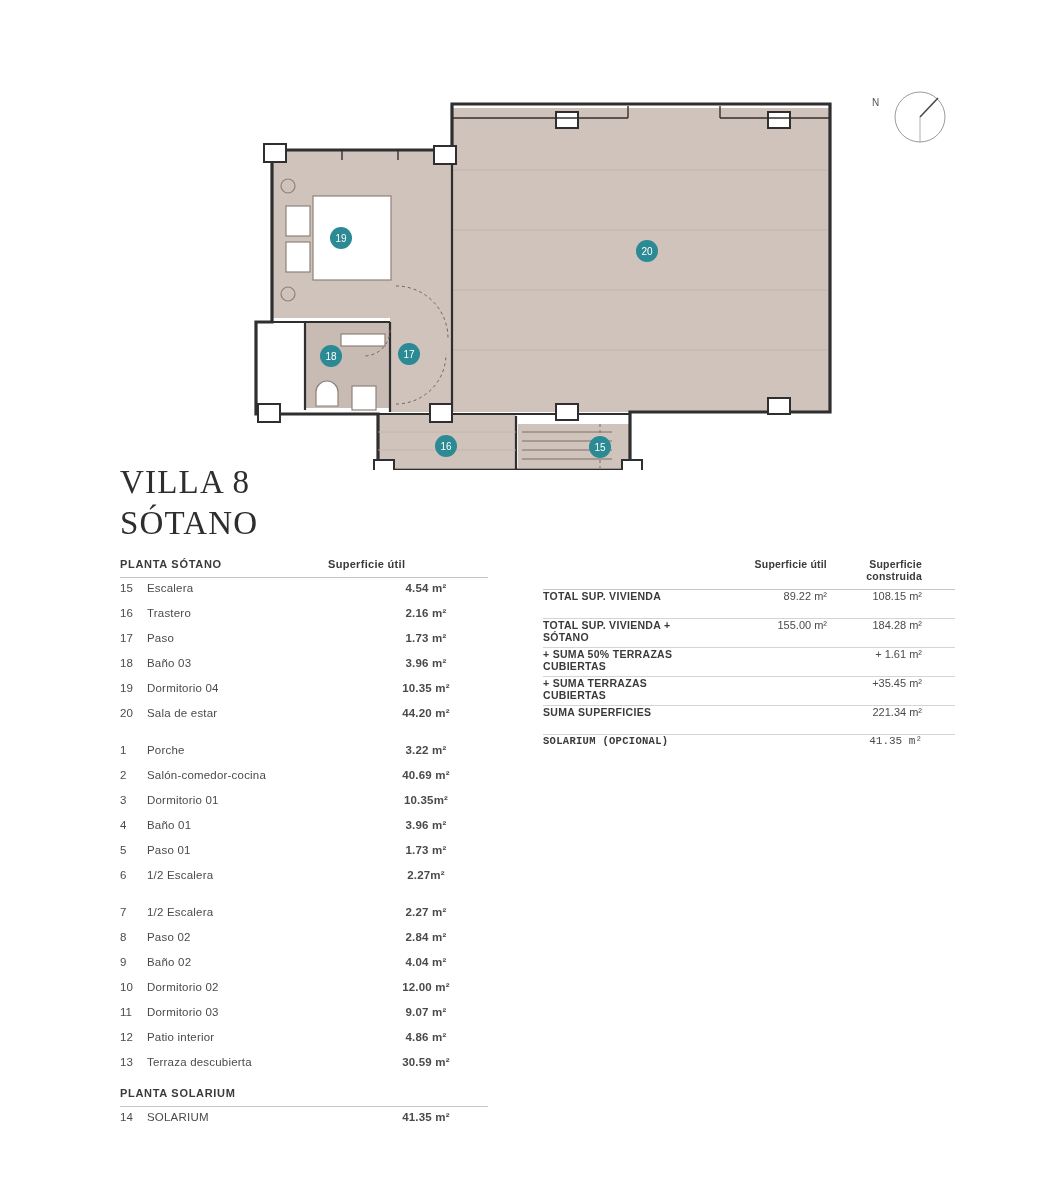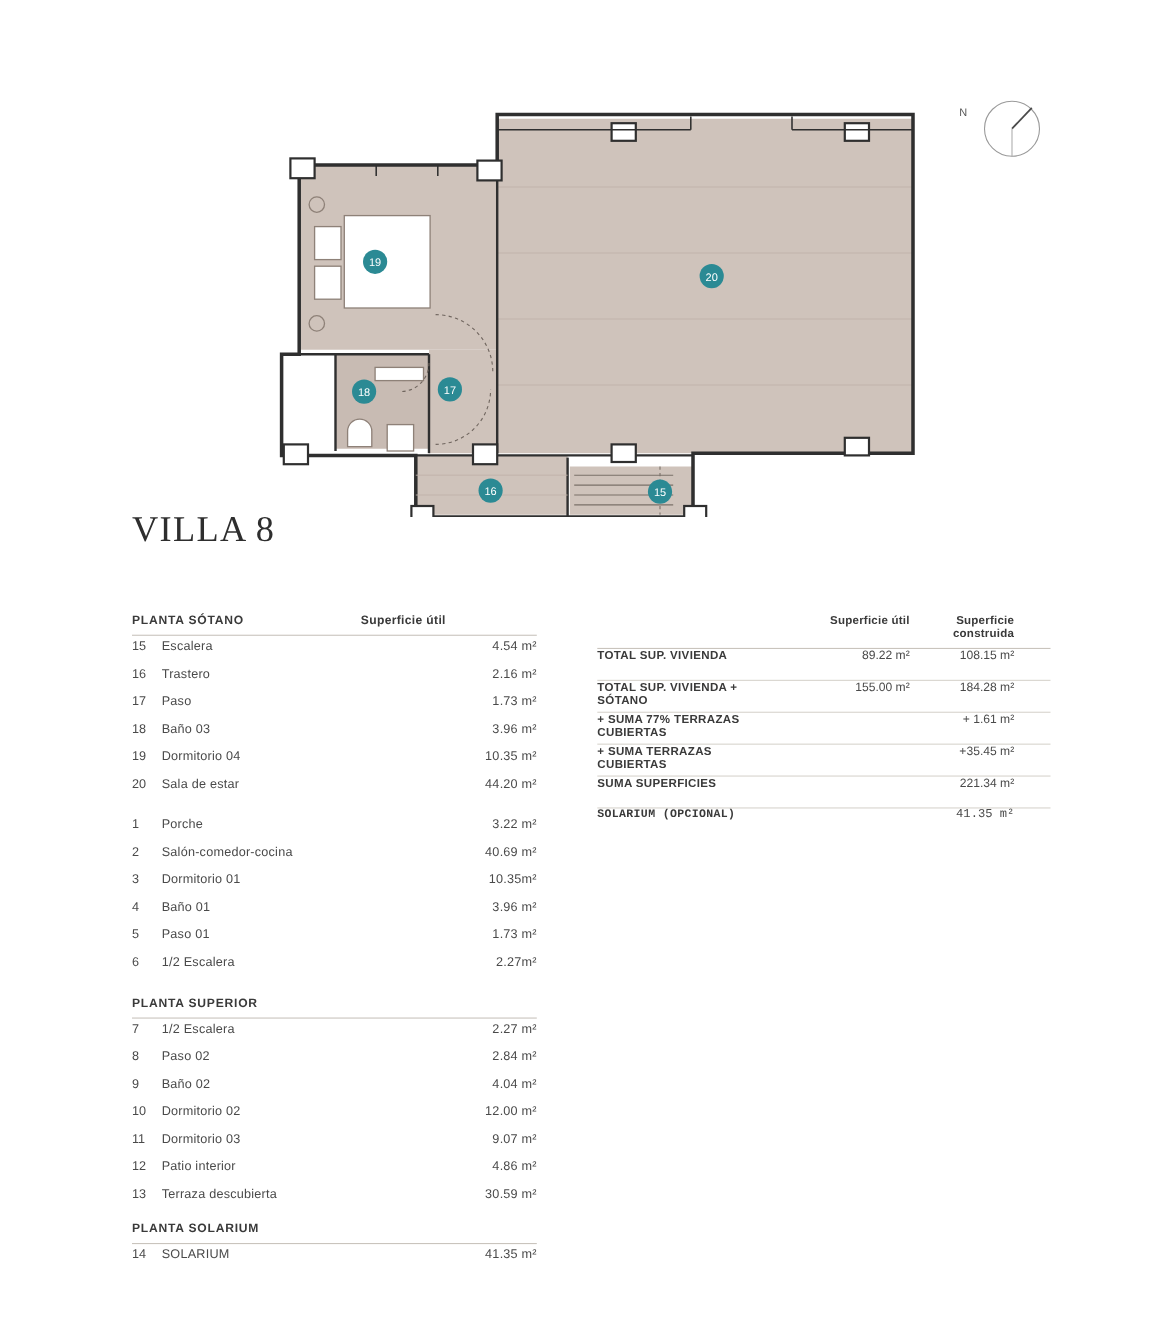--- a/index.html
+++ b/index.html
@@ -91,23 +91,24 @@
   .row .num {
     width: 27px;
     color: #4a4a4a;
   }
   .row .name {
     flex: 1;
     letter-spacing: .2px;
   }
   .row .val {
     width: 160px;
-    text-align: right;
+    text-align: center;
     padding-left: 36px;
     letter-spacing: .2px;
+    font-weight: bold;
   }
   .sect-gap { height: 12px; }
 
   
   #right-table {
     position: absolute;
     left: 543px; top: 558px;
     width: 412px;
   }
   #right-table .rt-head {
@@ -288,20 +289,21 @@
     <span class="n-label">N</span>
     <svg width="70" height="60" viewBox="0 0 70 60" style="position:absolute;left:16px;top:0;">
       <circle cx="32" cy="29" r="25" fill="none" stroke="#9a9a9a" stroke-width="1"></circle>
       <line x1="32" y1="29" x2="50" y2="10" stroke="#4a4a4a" stroke-width="1.6"></line>
       <line x1="32" y1="29" x2="32" y2="54" stroke="#9a9a9a" stroke-width="0.8"></line>
     </svg>
   </div>
 
   <div id="title-block">
     <div class="t1">VILLA 8</div>
+    <div class="t2">SÓTANO</div>
   </div>
 
   <div id="left-table">
 
     <div class="sect-head">
       <span class="sh-title">PLANTA SÓTANO</span>
       <span class="sh-sub">Superficie útil</span>
     </div>
     <div class="row">
         <span class="num">15</span>
@@ -362,24 +364,20 @@
         <span class="val">1.73 m²</span>
       </div>
     <div class="row">
         <span class="num">6</span>
         <span class="name">1/2 Escalera</span>
         <span class="val">2.27m²</span>
       </div>
 
     <div class="sect-gap"></div>
 
-    <div class="sect-head">
-      <span class="sh-title">PLANTA SUPERIOR</span>
-      <span class="sh-sub"></span>
-    </div>
     <div class="row">
         <span class="num">7</span>
         <span class="name">1/2 Escalera</span>
         <span class="val">2.27 m²</span>
       </div>
     <div class="row">
         <span class="num">8</span>
         <span class="name">Paso 02</span>
         <span class="val">2.84 m²</span>
       </div>
@@ -431,21 +429,21 @@
         <span class="rlabel">TOTAL SUP. VIVIENDA</span>
         <span class="rv1">89.22 m²</span>
         <span class="rv2">108.15 m²</span>
       </div>
     <div class="rrow">
         <span class="rlabel">TOTAL SUP. VIVIENDA + SÓTANO</span>
         <span class="rv1">155.00  m²</span>
         <span class="rv2">184.28 m²</span>
       </div>
     <div class="rrow">
-        <span class="rlabel">+ SUMA 77% TERRAZAS CUBIERTAS</span>
+        <span class="rlabel">+ SUMA 50% TERRAZAS CUBIERTAS</span>
         <span class="rv1"></span>
         <span class="rv2">+ 1.61 m²</span>
       </div>
     <div class="rrow">
         <span class="rlabel">+ SUMA TERRAZAS CUBIERTAS</span>
         <span class="rv1"></span>
         <span class="rv2">+35.45 m²</span>
       </div>
     <div class="rrow">
         <span class="rlabel">SUMA SUPERFICIES</span>

